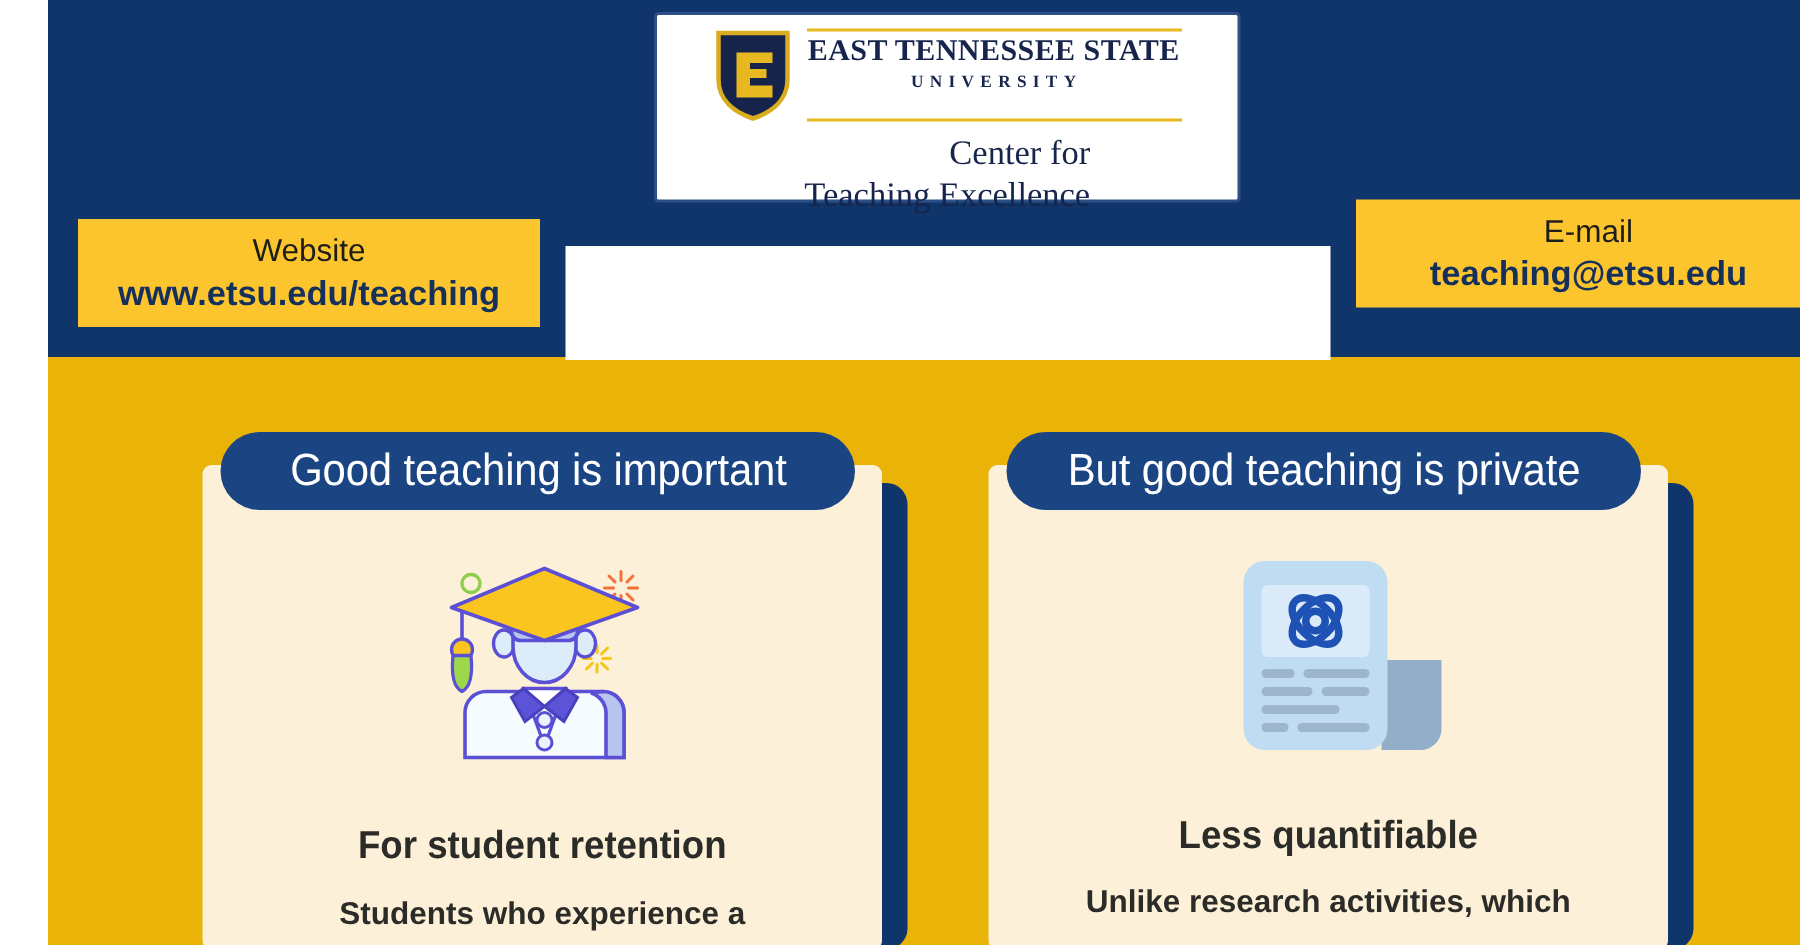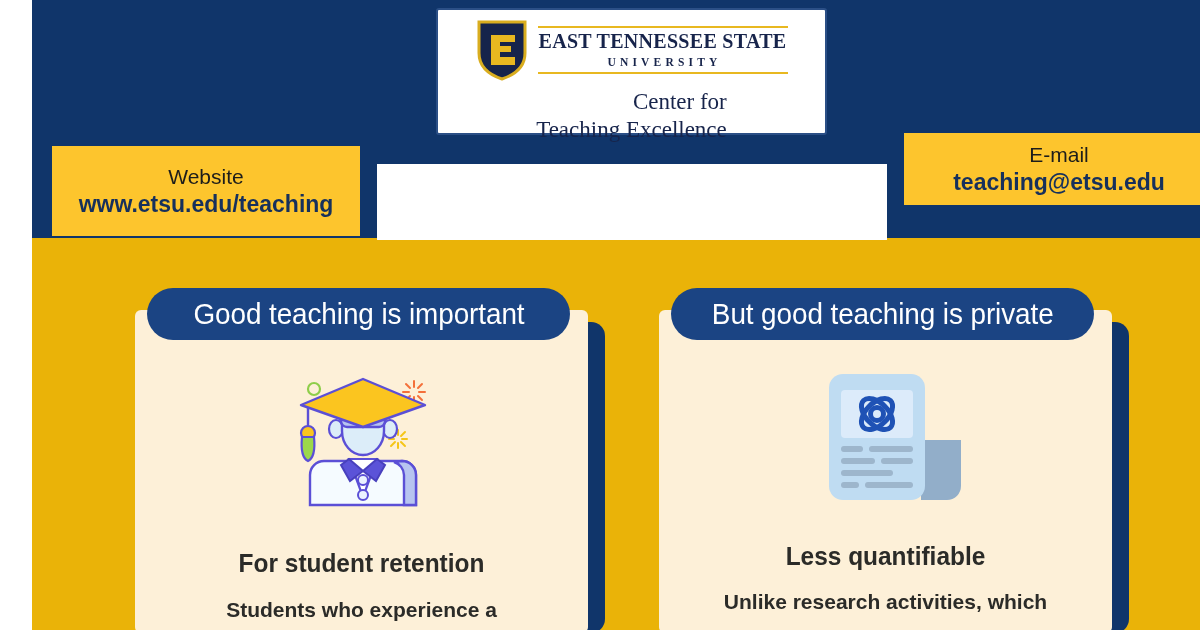--- a/index.html
+++ b/index.html
@@ -80,42 +80,42 @@
     padding: 2px 0 1px;
     white-space: nowrap;
   }
   .wm-sub {
     font-family: "Liberation Serif", serif;
     font-size: 11.5px;
     font-weight: bold;
     letter-spacing: 4.2px;
     color: #17244b;
     text-align: center;
-    padding: 1px 0 4px 4px;
+    padding: 1px 0 18px 4px;
   }
   .logo-center {
     font-family: Liberation Serif, serif;
     font-size: 23px;
     color: #17244b;
     text-align: right;
     line-height: 1.22;
     margin-top: 7px;
   }
 
   
   .goldbox {
     position: absolute;
     background: #fdc52d;
     display: flex;
     flex-direction: column;
     align-items: center;
     justify-content: center;
     color: #16305c;
   }
-  .goldbox.left  { left: 20px;  top: 146px; width: 308px; height: 90px; }
+  .goldbox.left  { left: 20px;  top: 146px; width: 308px; height: 72px; }
   .goldbox.right { left: 872px; top: 133px; width: 310px; height: 72px; }
   .gb-label {
     font-size: 21px;
     font-weight: normal;
     line-height: 1.25;
     color: #1d1d1b;
   }
   .gb-value {
     font-size: 23px;
     font-weight: bold;

